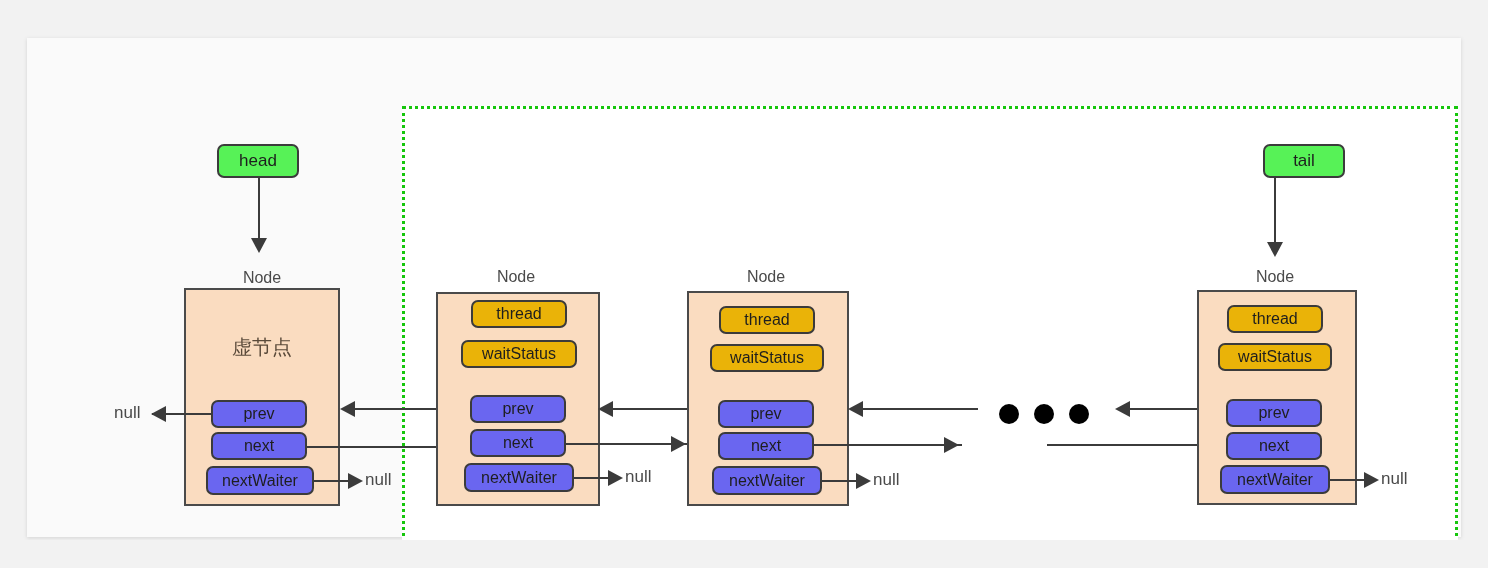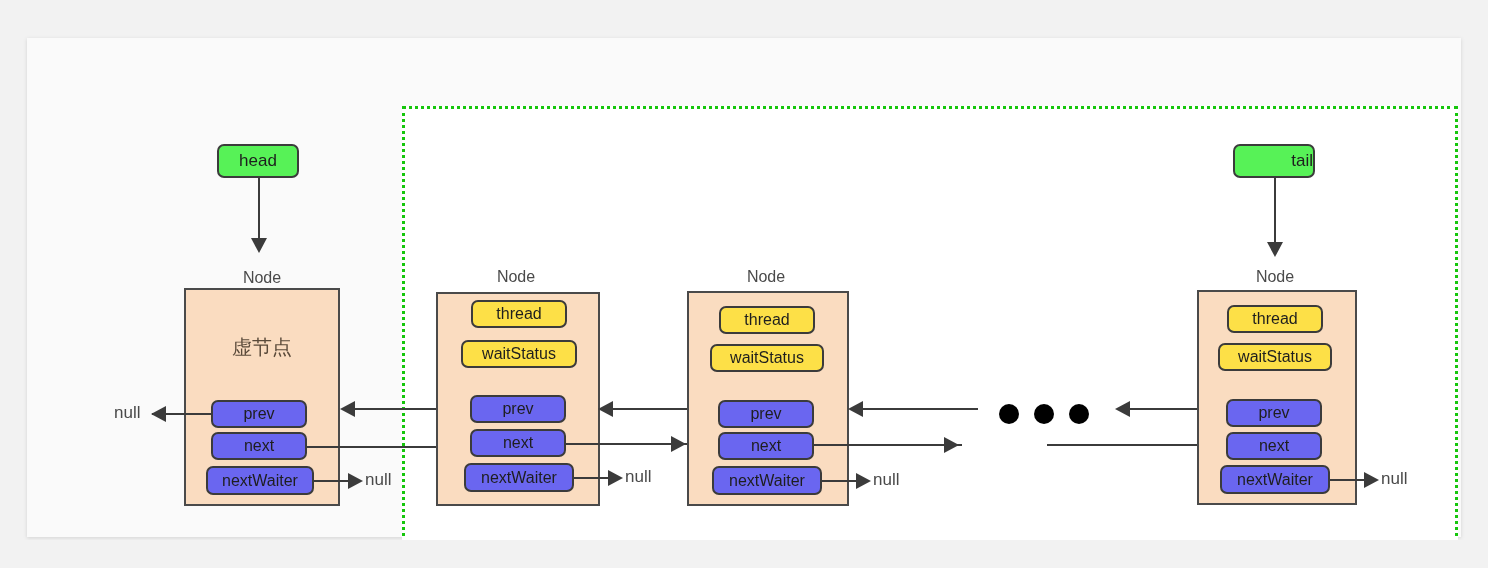--- a/index.html
+++ b/index.html
@@ -70,21 +70,21 @@
     border: 2.5px solid #3b3b3b;
     border-radius: 7px;
     box-sizing: border-box;
     display: flex;
     align-items: center;
     justify-content: center;
     font-size: 16px;
     color: #1e1e1e;
     white-space: nowrap;
   }
-  .field.yellow { background: #fde047; }
+  .field.yellow { background: #eab308; }
   .field.blue   { background: #6a66f0; }
 
   .virtual-text {
     position: absolute;
     font-size: 20px;
     color: #5a4a3a;
     white-space: nowrap;
     text-align: center;
   }
 
@@ -139,21 +139,21 @@
   <div id="card">
 
     <div id="dotted-region"></div>
 
     <div class="ptr-chip" style="left:190px; top:106px;">
       <span>head</span>
     </div>
     <div class="vline" style="left:231px; top:140px; height:62px;"></div>
     <div class="arrow-d" style="left:224px; top:200px;"></div>
 
-    <div class="ptr-chip" style="left:1206px; top:106px;justify-content:flex-end;">
+    <div class="ptr-chip" style="left:1236px; top:106px;">
       <span>tail</span>
     </div>
     <div class="vline" style="left:1247px; top:140px; height:66px;"></div>
     <div class="arrow-d" style="left:1240px; top:204px;"></div>
 
     <div class="node-label" style="left:175px; top:231px; width:120px;">Node</div>
     <div class="node-box" style="left:157px; top:250px; width:156px; height:218px;"></div>
     <div class="virtual-text" style="left:157px; top:296px; width:156px;">虚节点</div>
 
     <div class="field blue" style="left:184px; top:362px; width:96px; height:28px;">

